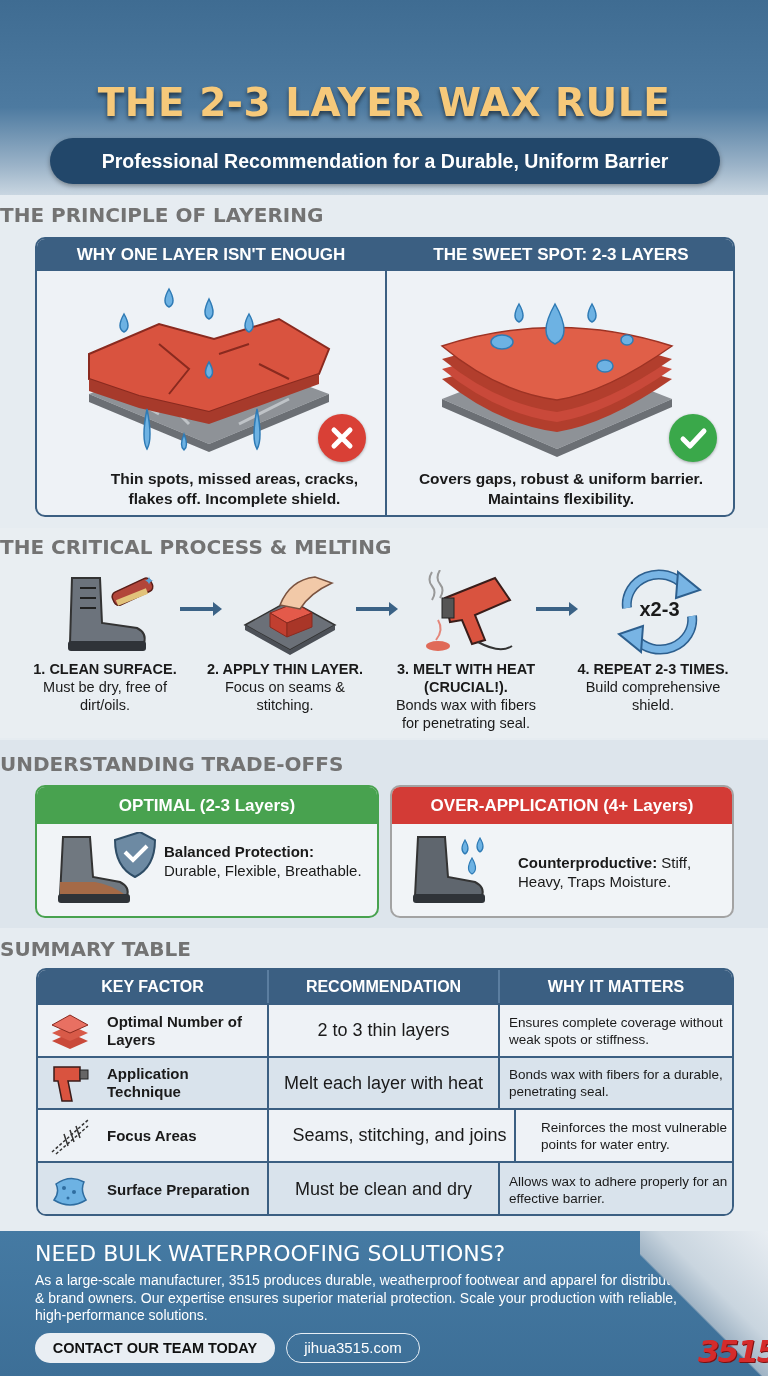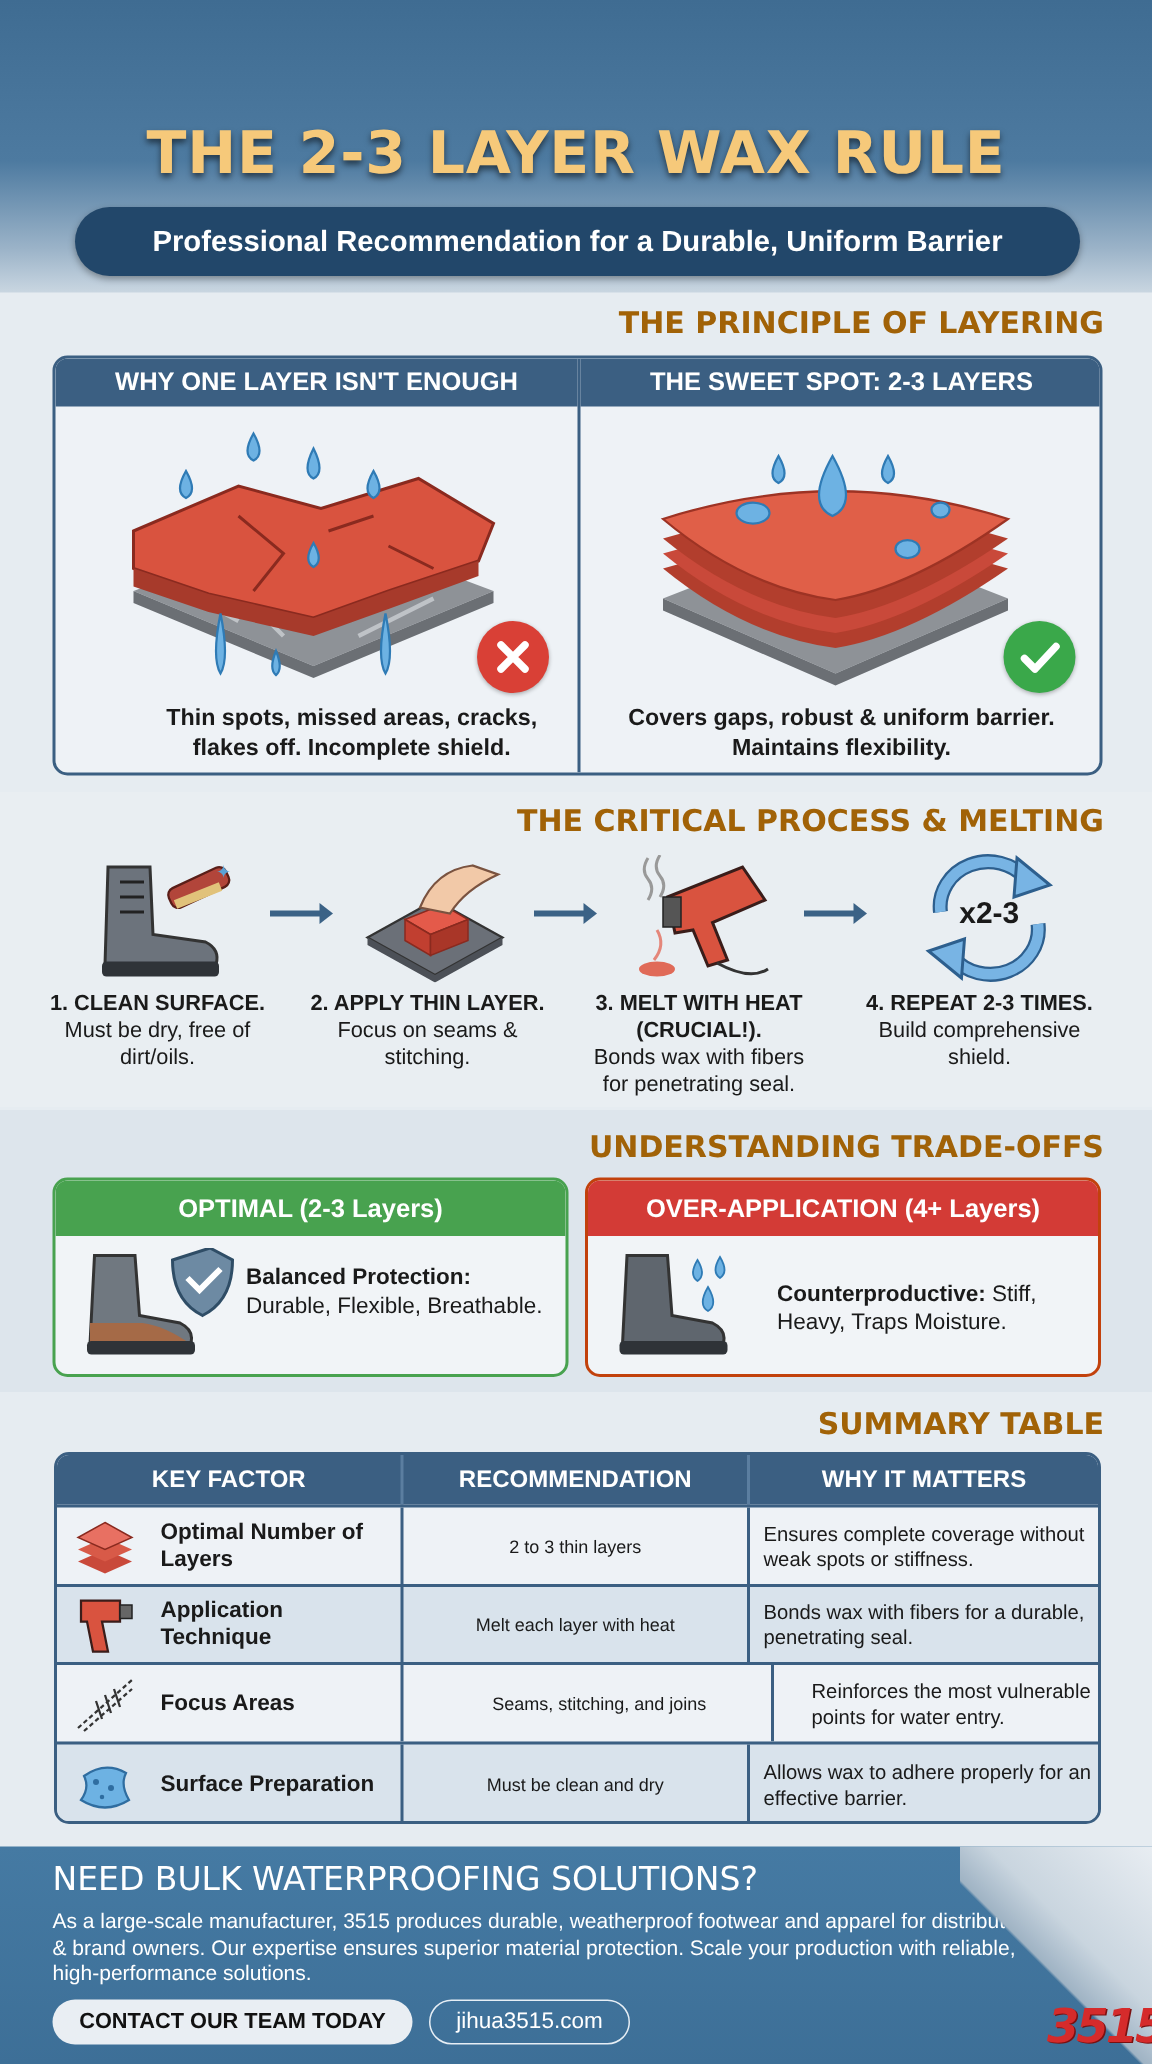--- a/index.html
+++ b/index.html
@@ -2,38 +2,38 @@
 <html><head>
 <meta charset="utf-8">
 <style>
   * { box-sizing: border-box; margin: 0; padding: 0; }
   body { width: 768px; height: 1376px; font-family: "Liberation Sans", sans-serif; background: #e6ecf1; overflow: hidden; position: relative; color: #1a1a1a; }
   .hero { position: absolute; left: 0; top: 0; width: 768px; height: 195px; background: linear-gradient(180deg, #3f6c92 0%, #4d7aa0 55%, #9bb3c8 85%, #c9d6e1 100%); }
   .hero h1 { position: absolute; left: 0; width: 768px; text-align: center; font-family: "DejaVu Sans", sans-serif; font-weight: bold; letter-spacing: 0.5px; text-shadow: 0 3px 4px rgba(0,0,0,0.55); }
   .t1 { top: 34px; font-size: 39px; color: #ffffff; }
   .t2 { top: 80px; font-size: 39px; color: #f6c97a; }
   .subpill { position: absolute; left: 50px; top: 138px; width: 670px; height: 46px; border-radius: 23px; background: #22476a; box-shadow: 0 2px 5px rgba(0,0,0,0.35); color: #fff; font-size: 19.5px; font-weight: bold; text-align: center; line-height: 46px; }
-  .sec-title { position: absolute; left: 0; width: 736px; text-align: right; font-family: "DejaVu Sans", sans-serif; font-weight: bold; font-size: 20px; color: #a16207; }
+  .sec-title { position: absolute; left: 0; width: 736px; text-align: left; font-family: "DejaVu Sans", sans-serif; font-weight: bold; font-size: 20px; color: #737373; }
   .panel { position: absolute; background: #eef2f6; border: 2px solid #3b5f82; border-radius: 10px; overflow: hidden; padding-left: 48px; }
   .panel-head { position: absolute; top: 0; height: 32px; background: #3b5f82; color: #fff; font-weight: bold; font-size: 17px; text-align: center; line-height: 32px; }
   .caption { position: absolute; text-align: center; font-size: 15.5px; line-height: 20px; font-weight: 600; color: #1a1a1a; }
   .process-row { position: absolute; left: 0; top: 528px; width: 768px; height: 210px; background: #e9eef2; }
   .step-label { position: absolute; text-align: center; font-size: 14.5px; line-height: 18px; color: #1a1a1a; }
   .step-label b { font-weight: bold; display: block; }
   .arrow { position: absolute; width: 36px; height: 4px; background: #3b6286; }
   .arrow:after { content: ""; position: absolute; right: -6px; top: -5px; border-left: 9px solid #3b6286; border-top: 7px solid transparent; border-bottom: 7px solid transparent; }
   .trade-bg { position: absolute; left: 0; top: 740px; width: 768px; height: 188px; background: #dde5ec; }
   .tcard { position: absolute; top: 785px; height: 133px; border-radius: 10px; overflow: hidden; background: #f1f4f7; }
   .tcard .th { height: 37px; color: #fff; font-weight: bold; font-size: 17px; text-align: center; line-height: 37px; }
   .tcard .tb { position: absolute; font-size: 15px; line-height: 19px; }
   .table { position: absolute; left: 36px; top: 968px; width: 698px; height: 248px; border: 2px solid #3b5f82; border-radius: 10px; overflow: hidden; background: #eef2f6; }
   .trow { position: absolute; left: 0; width: 694px; display: flex; border-top: 2px solid #3b5f82; }
   .trow.head { border-top: none; background: #3b5f82; color: #fff; font-weight: bold; font-size: 16px; height: 33px; }
   .trow .c1 { width: 231px; border-right: 2px solid #3b5f82; position: relative; }
-  .trow .c2 { width: 231px; border-right: 2px solid #3b5f82; display: flex; align-items: center; justify-content: center; text-align: center; font-size: 12px; }
+  .trow .c2 { width: 231px; border-right: 2px solid #3b5f82; display: flex; align-items: center; justify-content: center; text-align: center; font-size: 18px; }
   .trow .c3 { flex: 1; display: flex; align-items: center; padding-left: 9px; font-size: 13.5px; line-height: 17px; }
   .trow.head .c1, .trow.head .c2, .trow.head .c3 { display: flex; align-items: center; justify-content: center; padding: 0; font-size: 16px; border-color: #5b7ea0; }
   .trow .c1 .lbl { position: absolute; left: 69px; top: 50%; transform: translateY(-50%); font-weight: bold; font-size: 15px; line-height: 18px; }
   .trow .c1 .ic { position: absolute; left: 12px; top: 50%; transform: translateY(-50%); width: 40px; height: 40px; }
   .alt { background: #d9e3ec; }
   .footer { position: absolute; left: 0; top: 1231px; width: 768px; height: 145px; background: linear-gradient(180deg, #457aa3, #3d6f97); }
   .footer h2 { position: absolute; left: 35px; top: 10px; color: #fff; font-size: 22px; font-weight: normal; font-family: "DejaVu Sans", sans-serif; }
   .footer p { position: absolute; left: 35px; top: 41px; width: 660px; color: #fff; font-size: 14px; line-height: 17.5px; }
   .btn1 { position: absolute; left: 35px; top: 1333px; width: 240px; height: 30px; border-radius: 15px; background: #e9eef3; color: #111; font-weight: bold; font-size: 14.5px; text-align: center; line-height: 30px; }
   .btn2 { position: absolute; left: 286px; top: 1333px; width: 134px; height: 30px; border-radius: 15px; border: 1.5px solid #e6eef5; color: #fff; font-size: 15px; text-align: center; line-height: 27px; }
@@ -184,21 +184,21 @@
     <rect x="3" y="62" width="72" height="9" rx="3" fill="#2f3338"></rect>
     <path d="M60,8 L85,0 L100,8 Q100,35 80,45 Q60,35 60,8Z" fill="#6d8aa3" stroke="#2f4d66" stroke-width="2"></path>
     <path d="M70,20 L78,28 L92,14" stroke="#fff" stroke-width="4" fill="none"></path>
   </svg>
   <div class="tb" style="left:127px; top:55px; width:210px;">
     <b>Balanced Protection:</b><br>
     <span>Durable, Flexible, Breathable.</span>
   </div>
 </div>
 
-<div class="tcard" style="left:390px; width:344px; border:2px solid #c2410c;">
+<div class="tcard" style="left:390px; width:344px; border:2px solid #a3a3a3;">
   <div class="th" style="background:#d33b36;">OVER-APPLICATION (4+ Layers)</div>
   <svg style="position:absolute; left:18px; top:45px;" width="100" height="78">
     <path d="M8,5 L35,5 L38,45 L65,50 Q75,55 72,64 L5,64 Z" fill="#5f666e" stroke="#333" stroke-width="2"></path>
     <rect x="3" y="62" width="72" height="9" rx="3" fill="#2f3338"></rect>
     <g fill="#6db2e3" stroke="#2f7bb5" stroke-width="1.2">
       <path d="M55,8 q6,10 0,14 q-6,-4 0,-14z"></path>
         <path d="M70,6 q6,10 0,14 q-6,-4 0,-14z"></path>
         <path d="M62,26 q7,12 0,16 q-7,-4 0,-16z"></path>
     </g>
   </svg>

